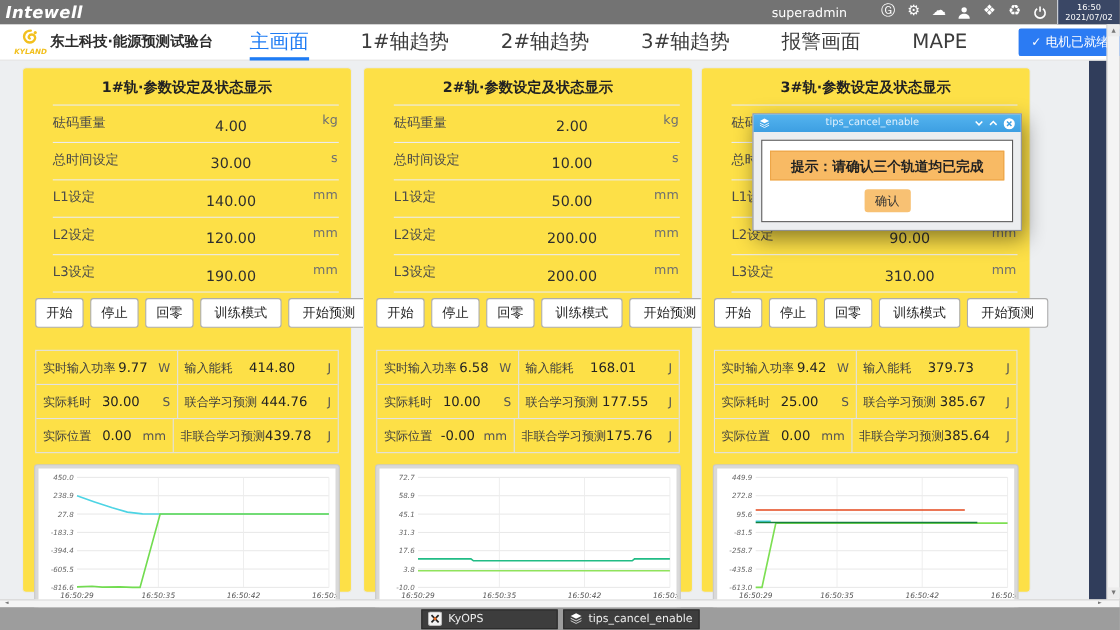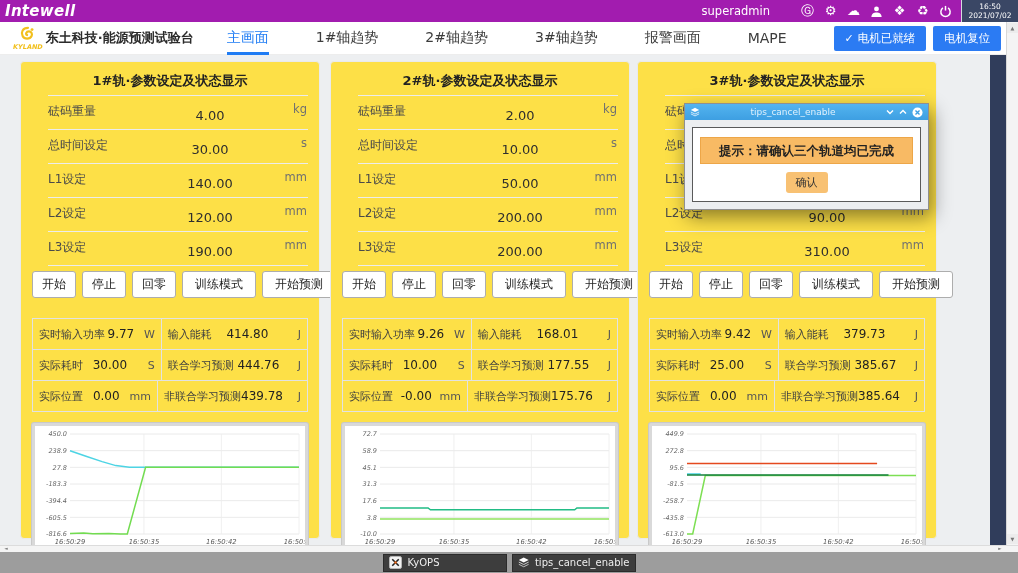--- a/index.html
+++ b/index.html
@@ -1,34 +1,34 @@
 <!DOCTYPE html>
 <html><head>
 <meta charset="utf-8">
 <style>
   html,body{margin:0;padding:0;}
   body{width:1018px;height:573px;overflow:hidden;font-family:"DejaVu Sans","Liberation Sans",sans-serif;}
   #screen{position:relative;width:1018px;height:573px;background:#9d9d9d;overflow:hidden;}
 
   
-  .topbar{position:absolute;top:0;left:0;width:1018px;height:22px;background:#a21caf;display:flex;align-items:center;color:#fff;z-index:6;}
+  .topbar{position:absolute;top:0;left:0;width:1018px;height:22px;background:#737373;display:flex;align-items:center;color:#fff;z-index:6;}
   .logo{font-style:italic;font-weight:bold;font-size:15px;padding-left:5px;letter-spacing:.3px;}
   .tb-right{margin-left:auto;display:flex;align-items:center;height:100%;}
   .user{font-size:11.5px;margin-right:26px;}
   .tb-icon{width:23px;height:22px;text-align:center;font-size:13px;line-height:22px;cursor:pointer;display:flex;align-items:center;justify-content:center;}
   .clock{border-left:1px solid rgba(255,255,255,.8);background:#3a4765;height:22px;width:56px;display:flex;flex-direction:column;justify-content:center;text-align:center;margin-left:4px;}
   .clock div{font-size:7.5px;line-height:9px;}
 
   
   .navbar{position:absolute;top:22px;left:0;width:1006px;height:33px;background:#fff;display:flex;align-items:center;border-bottom:1px solid #ededed;z-index:5;box-sizing:border-box;}
   .kyland{margin-left:13px;width:46px;text-align:center;line-height:0;}
   .kyland .ktxt{font-size:6.5px;font-weight:bold;font-style:italic;color:#f2c01e;line-height:7px;}
   .brand{font-size:13px;font-weight:bold;color:#2b2b2b;margin-left:3px;white-space:nowrap;}
   .tabs{display:flex;margin-left:33px;height:33px;align-items:stretch;}
-  .tab{font-size:14px;color:#3c3c3c;margin-right:47px;cursor:pointer;display:flex;align-items:center;border-bottom:3px solid transparent;padding-top:3px;box-sizing:border-box;white-space:nowrap;}
+  .tab{font-size:18px;color:#3c3c3c;margin-right:47px;cursor:pointer;display:flex;align-items:center;border-bottom:3px solid transparent;padding-top:3px;box-sizing:border-box;white-space:nowrap;}
   .tab.active{color:#1f7cf4;border-bottom-color:#1f7cf4;}
   .nav-btns{margin-left:auto;margin-right:52px;display:flex;gap:7px;}
   .nav-btn{background:#2b7bf3;color:#fff;font-size:11.5px;border:none;border-radius:2px;height:25px;padding:0 11px;cursor:pointer;font-family:inherit;white-space:nowrap;}
   .nav-btn .chk{margin-right:4px;font-size:11px;}
 
   
   .content{position:absolute;top:55px;left:0;width:990px;height:490px;background:#edeff1;}
   .navy-strip{position:absolute;top:55px;left:990px;width:16px;height:490px;background:#303d5b;}
 
   .panel{position:absolute;top:6px;width:300px;height:478px;background:#fde047;border:1px solid #e9eaec;border-radius:4px;box-sizing:border-box;}
@@ -268,21 +268,21 @@
       <button class="pbtn">开始</button>
       <button class="pbtn">停止</button>
       <button class="pbtn">回零</button>
       <button class="pbtn w">训练模式</button>
       <button class="pbtn w">开始预测</button>
     </div>
     <div class="status-table">
       <div class="s-row">
         <div class="s-cell l">
           <span class="s-label">实时输入功率</span>
-          <span class="s-value">9.26</span>
+          <span class="s-value">6.58</span>
           <span class="s-unit">W</span>
         </div>
         <div class="s-cell r">
           <span class="s-label">输入能耗</span>
           <span class="s-value">168.01</span>
           <span class="s-unit">J</span>
         </div>
       </div>
       <div class="s-row">
         <div class="s-cell l">

